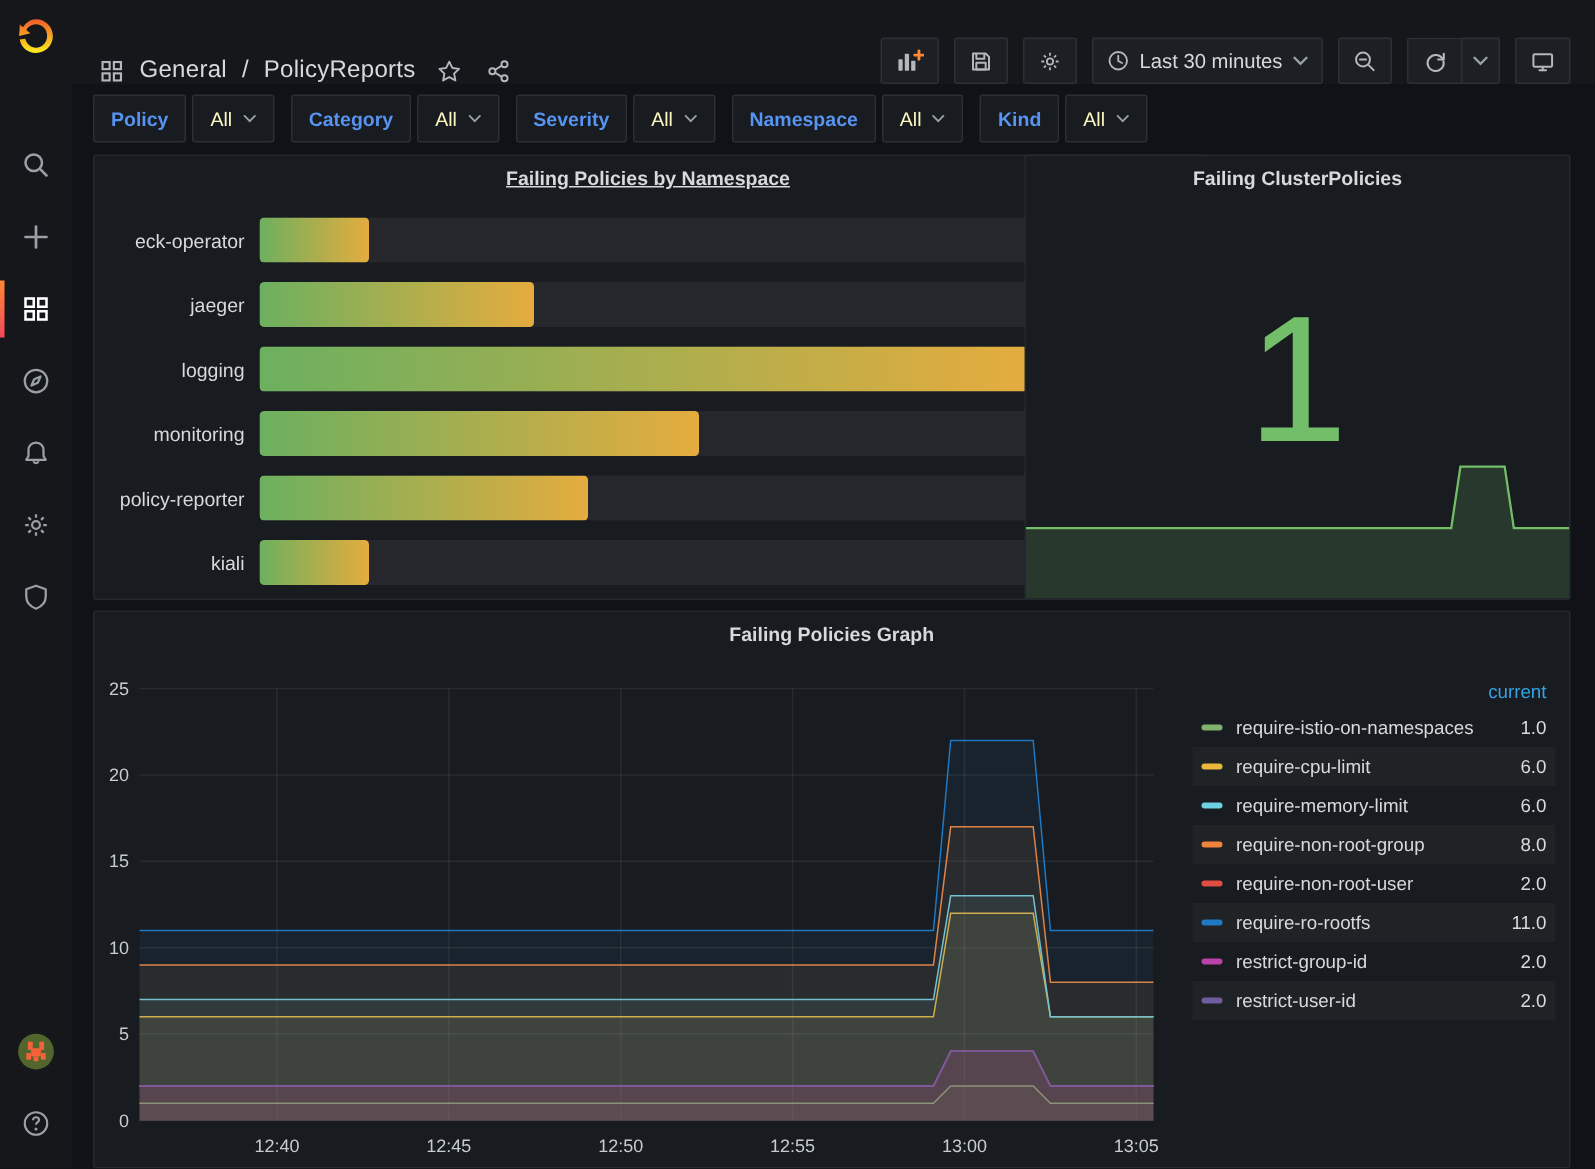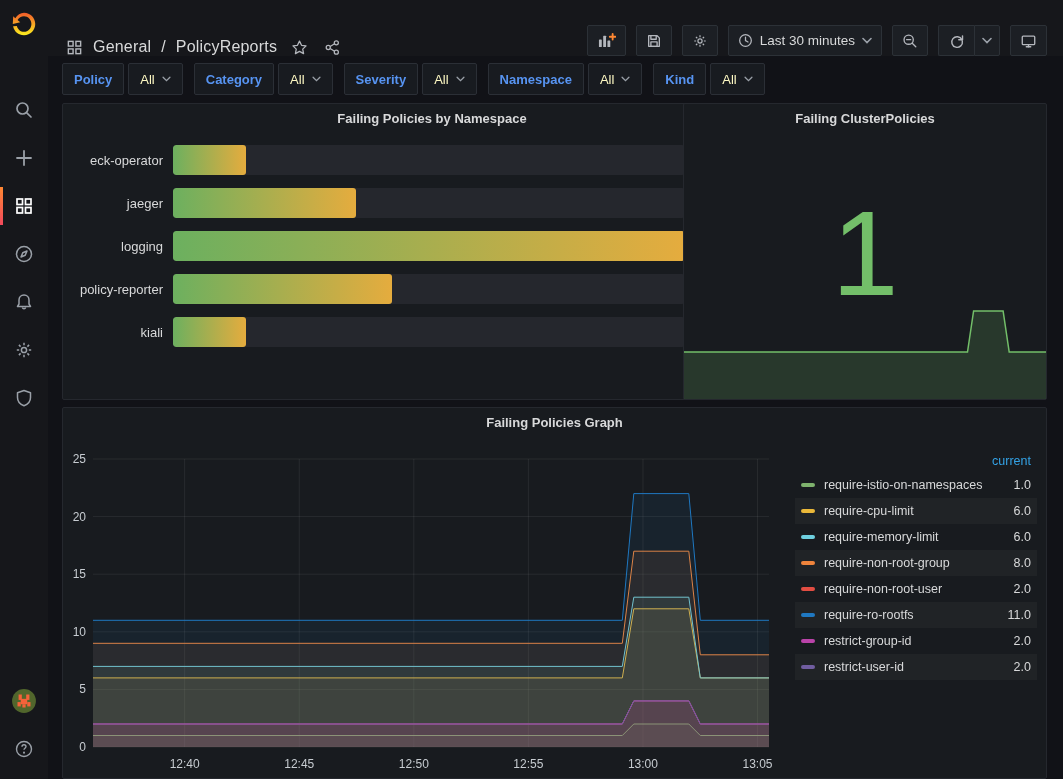--- a/index.html
+++ b/index.html
@@ -37,21 +37,21 @@
   .filters { position:absolute; left:62px; top:63px; display:flex; gap:11px; }
   .filter-group { display:flex; gap:4px; }
   .chip { height:32px; background:#181b20; border:1px solid #2b2f36; border-radius:2px; display:flex; align-items:center; padding:0 11px; font-size:13px; }
   .chip.label { color:#5794f2; font-weight:700; cursor:default; }
   .chip.value { color:#fef9c3; gap:7px; cursor:pointer; font-weight:500; }
   .chip .caret { color:#9aa0a8; display:flex; }
 
   
   .panel { position:absolute; background:#181b1f; border:1px solid #25282e; border-radius:2px; }
   .panel-title { height:30px; line-height:30px; text-align:center; font-size:13px; font-weight:700; color:#d8d9da; cursor:pointer; }
-  #panel-bars  { left:62px;  top:103px; width:740px; height:297px; }
+  #panel-bars  { left:62px;  top:103px; width:740px; height:297px;text-decoration:underline; }
   #panel-stat  { left:683px; top:103px; width:364px; height:297px; }
   #panel-graph { left:62px;  top:407px; width:985px; height:372px; }
 
   
   .bg-rows { position:absolute; left:8px; right:8px; top:41px; }
   .bg-row { display:flex; align-items:center; height:30px; margin-bottom:13px; }
   .bg-label { width:102px; text-align:right; font-size:13px; color:#d8d9da; padding-right:10px; white-space:nowrap; }
   .bg-track { flex:1; height:30px; background:#25272d; border-radius:3px; position:relative; overflow:hidden; }
   .bg-fill { position:absolute; left:0; top:0; bottom:0; border-radius:3px; background:linear-gradient(90deg,#6cb05f 0%,#e5ac3e 100%); }
   .bg-value { width:108px; text-align:right; font-size:29px; color:#ecab3d; padding-right:10px; font-weight:400; }
@@ -332,20 +332,27 @@
   </div>
 
   <div class="bg-row">
     <div class="bg-label">logging</div>
     <div class="bg-track">
       <div class="bg-fill" style="width: 100%;"></div>
     </div>
     <div class="bg-value">14</div>
   </div>
 
+  <div class="bg-row">
+    <div class="bg-label">monitoring</div>
+    <div class="bg-track">
+      <div class="bg-fill" style="width: 57.1429%;"></div>
+    </div>
+    <div class="bg-value">8</div>
+  </div>
 
   <div class="bg-row">
     <div class="bg-label">policy-reporter</div>
     <div class="bg-track">
       <div class="bg-fill" style="width: 42.8571%;"></div>
     </div>
     <div class="bg-value">6</div>
   </div>
 
   <div class="bg-row">

